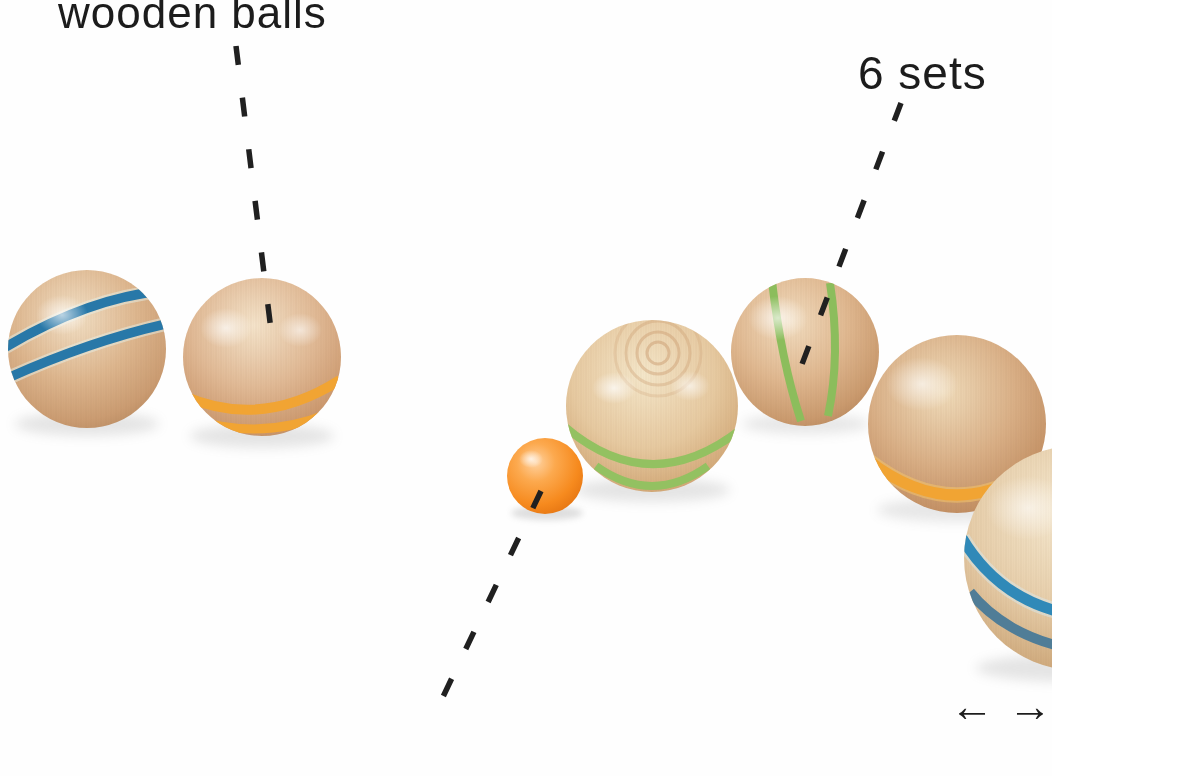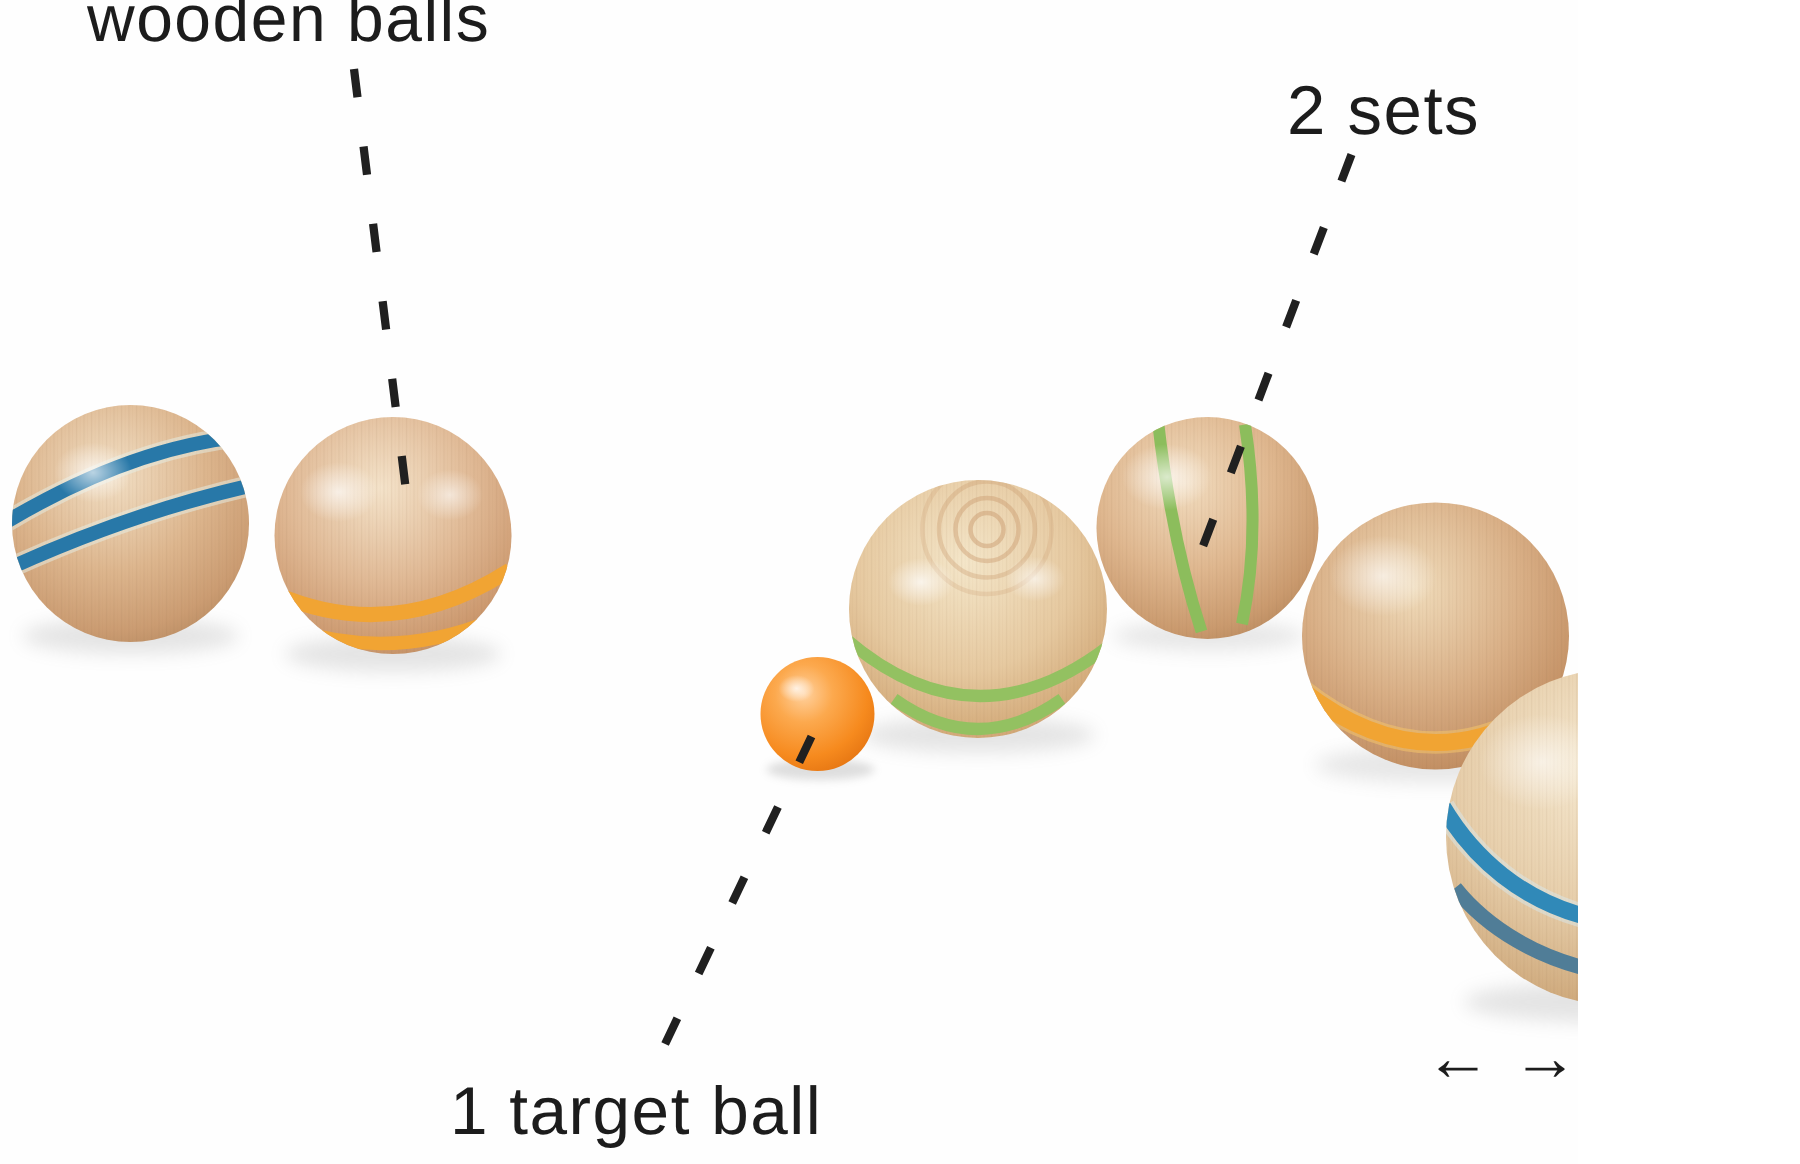--- a/index.html
+++ b/index.html
@@ -223,22 +223,21 @@
 
     <g stroke="#202020" stroke-width="5.5" stroke-dasharray="19 33" fill="none">
       <path d="M 236,46 L 272,338"></path>
       <path d="M 901,103 L 796,380"></path>
       <path d="M 541,491 L 431,722"></path>
     </g>
   </svg>
 
   <div class="label label-wooden">wooden balls</div>
 
-  <div class="label label-sets">2 sets</div>
-
-  <div class="label label-target">1 target ball</div>
+  <div class="label label-sets">6 sets</div>
+
 
   <div class="size-row">
     <span class="arrow">←</span>
     <span class="arrow">→</span>
   </div>
 
 </div>
 
 </body></html>

